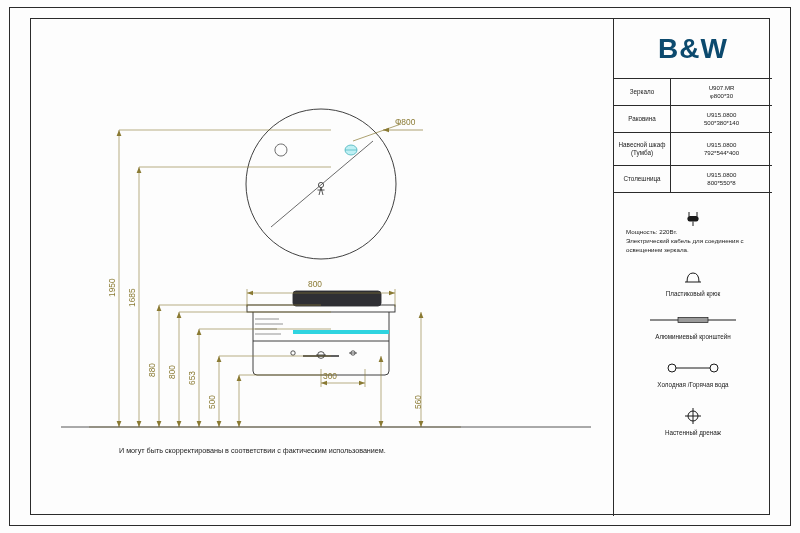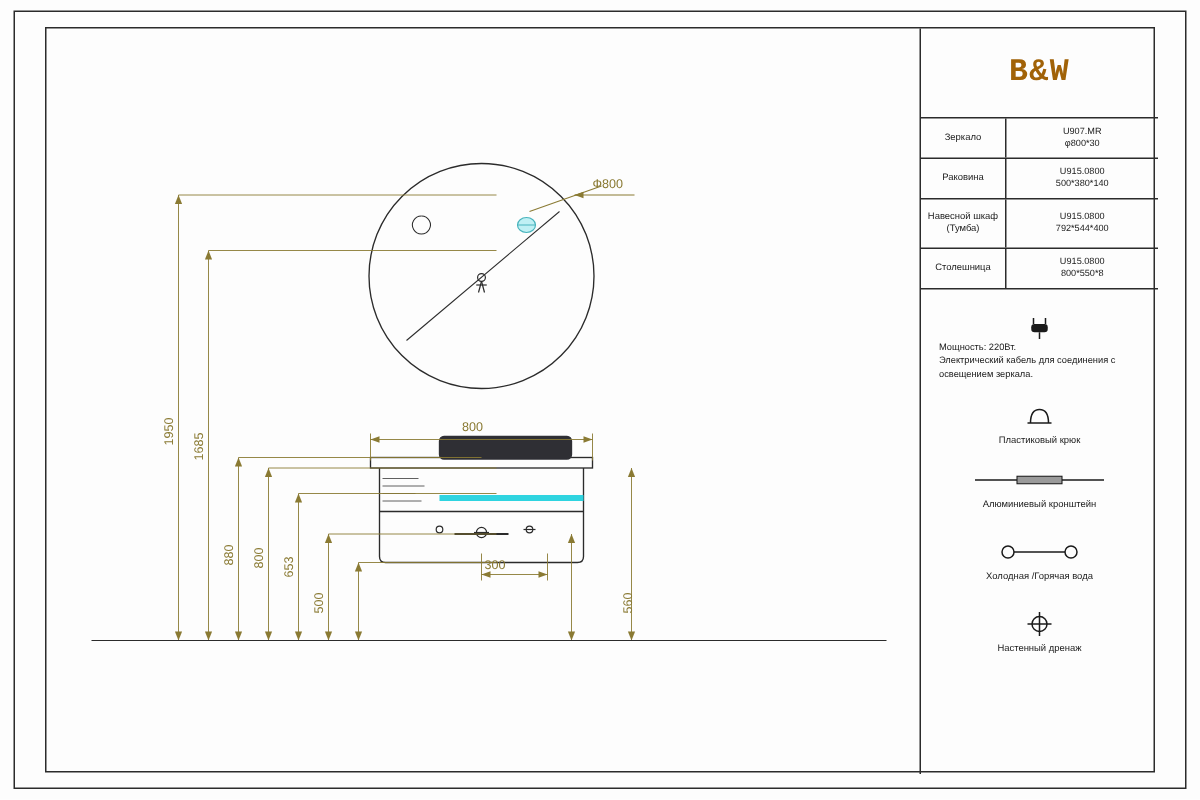--- a/index.html
+++ b/index.html
@@ -32,22 +32,22 @@
     position: absolute; left: 612px; top: 18px;
     width: 158px; height: 497px;
     border-left: 1.2px solid #2b2b2b;
   }
   .panel-logo {
     position: absolute; left: 0; top: 0; width: 158px; height: 60px;
     border-bottom: 1.1px solid #2b2b2b;
     display: flex; align-items: center; justify-content: center;
   }
   .panel-logo .logo-text {
-    font-family: Liberation Mono, monospace;
-    font-size: 21px; letter-spacing: 1px; font-weight: 700; color: #a16207;
+    font-family: Liberation Sans, sans-serif;
+    font-size: 28px; letter-spacing: 1px; font-weight: 700; color: #0c4a6e;
   }
   .spec-table {
     position: absolute; left: 0; top: 60px; width: 158px;
   }
   .spec-row {
     display: flex; border-bottom: 1.1px solid #2b2b2b;
     min-height: 27px;
   }
   .spec-name {
     width: 57px; flex: none;
@@ -230,20 +230,21 @@
       <div class="dimtext vert" style="left:96px;top:288px;">1685</div>
       <div class="dimtext vert" style="left:116px;top:358px;">880</div>
       <div class="dimtext vert" style="left:136px;top:360px;">800</div>
       <div class="dimtext vert" style="left:156px;top:366px;">653</div>
       <div class="dimtext vert" style="left:176px;top:390px;">500</div>
       <div class="dimtext vert" style="left:382px;top:390px;">560</div>
 
       <div class="dimtext" style="left:277px;top:260px;">800</div>
       <div class="dimtext" style="left:292px;top:352px;">300</div>
 
+      <div class="footnote" style="left:88px;top:426px;">И могут быть скорректированы в соответствии с фактическим использованием.</div>
     </div>
 
     <div class="panel" style="left:582px;top:0;height:497px;">
       <div class="panel-logo">
         <span class="logo-text">B&amp;W</span>
       </div>
 
       <div class="spec-table">
         <div class="spec-row">
           <div class="spec-name">Зеркало</div>

